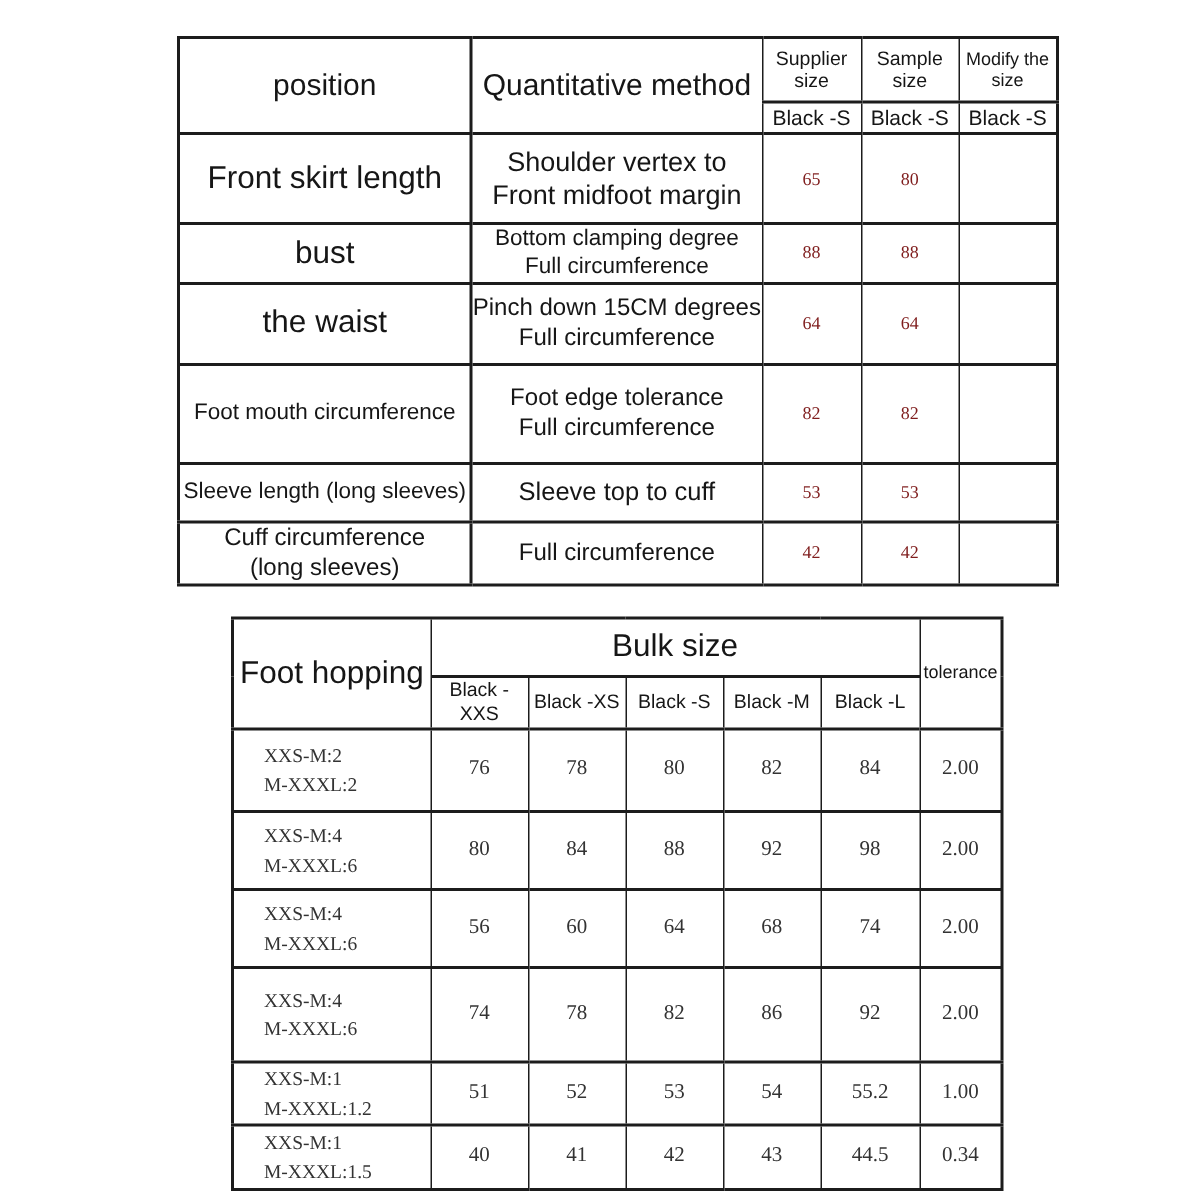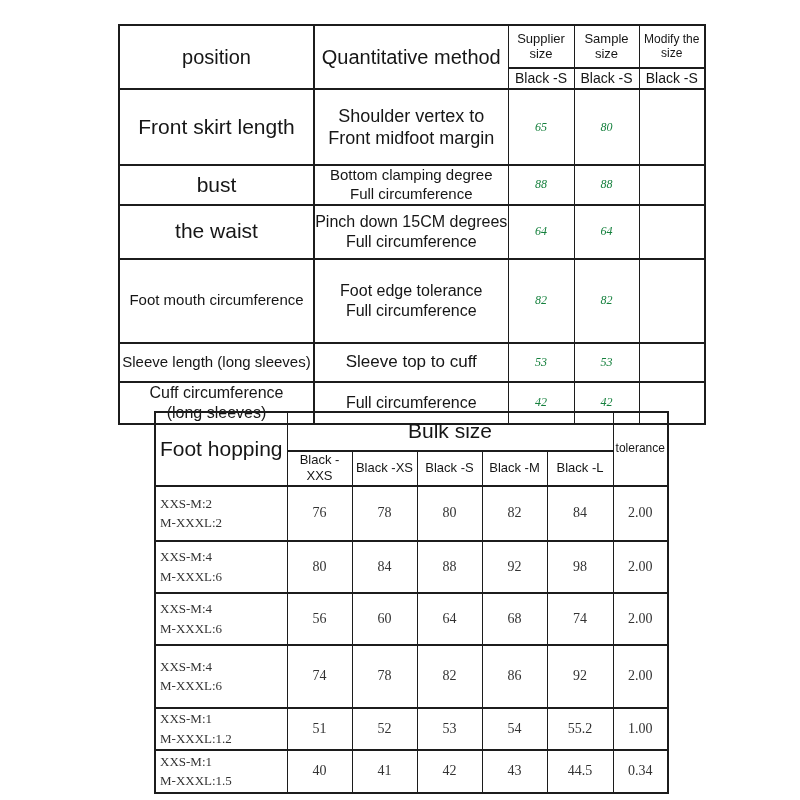--- a/index.html
+++ b/index.html
@@ -37,44 +37,43 @@
   }
   table.t1, table.t2 {
     border: 2px solid #1c1c1c;
   }
 
   
   .t1 { left: 118px; top: 24px; width: 586px; }
   .t1 .thick-left { border-left-width: 2px; }
   .t1 .hrow1 { height: 43px; }
   .t1 .hrow2 { height: 21px; }
-  .t1 .r1 { height: 76px; }
+  .t1 .r1 { height: 60px; }
   .t1 .r2 { height: 38px; }
   .t1 .r3 { height: 54px; }
-  .t1 .r4 { height: 84px; }
+  .t1 .r4 { height: 66px; }
   .t1 .r5 { height: 39px; }
   .t1 .r6 { height: 41px; }
 
   .t1 .h-main   { font-size: 20px; }
   .t1 .h-size   { font-size: 13px; line-height: 1.15; }
   .t1 .h-modify { font-size: 12px; line-height: 1.15; }
   .t1 .h-variant{ font-size: 14px; }
 
   .t1 .pos-lg { font-size: 21px; }
   .t1 .pos-md { font-size: 16px; }
   .t1 .pos-sm { font-size: 15px; }
   .t1 .m18 { font-size: 18px; }
   .t1 .m17 { font-size: 17px; }
   .t1 .m16 { font-size: 16px; }
   .t1 .m15 { font-size: 15px; }
   .t1 .val {
     font-family: "Liberation Serif", serif;
     font-size: 12px;
-    color: #15803d;
-    font-style: italic;
+    color: #7f1d1d;
   }
 
   
   .t2 { left: 154px; top: 411px; width: 513px; }
   .t2 .hrow1 { height: 39px; }
   .t2 .hrow2 { height: 28px; }
   .t2 .r1 { height: 55px; }
   .t2 .r2 { height: 52px; }
   .t2 .r3 { height: 52px; }
   .t2 .r4 { height: 63px; }
@@ -82,21 +81,21 @@
   .t2 .r6 { height: 43px; }
 
   .t2 .h-main { font-size: 21px; }
   .t2 .h-variant { font-size: 13px; }
   .t2 .h-tol { font-size: 12px; }
   .t2 .hop {
     font-family: "Liberation Serif", serif;
     font-size: 13px;
     color: #333333;
     text-align: left;
-    padding-left: 4px;
+    padding-left: 20px;
     line-height: 1.5;
   }
   .t2 .val {
     font-family: "Liberation Serif", serif;
     font-size: 14px;
     color: #333333;
     margin-left: 24px;
   }
 </style>
 </head>

